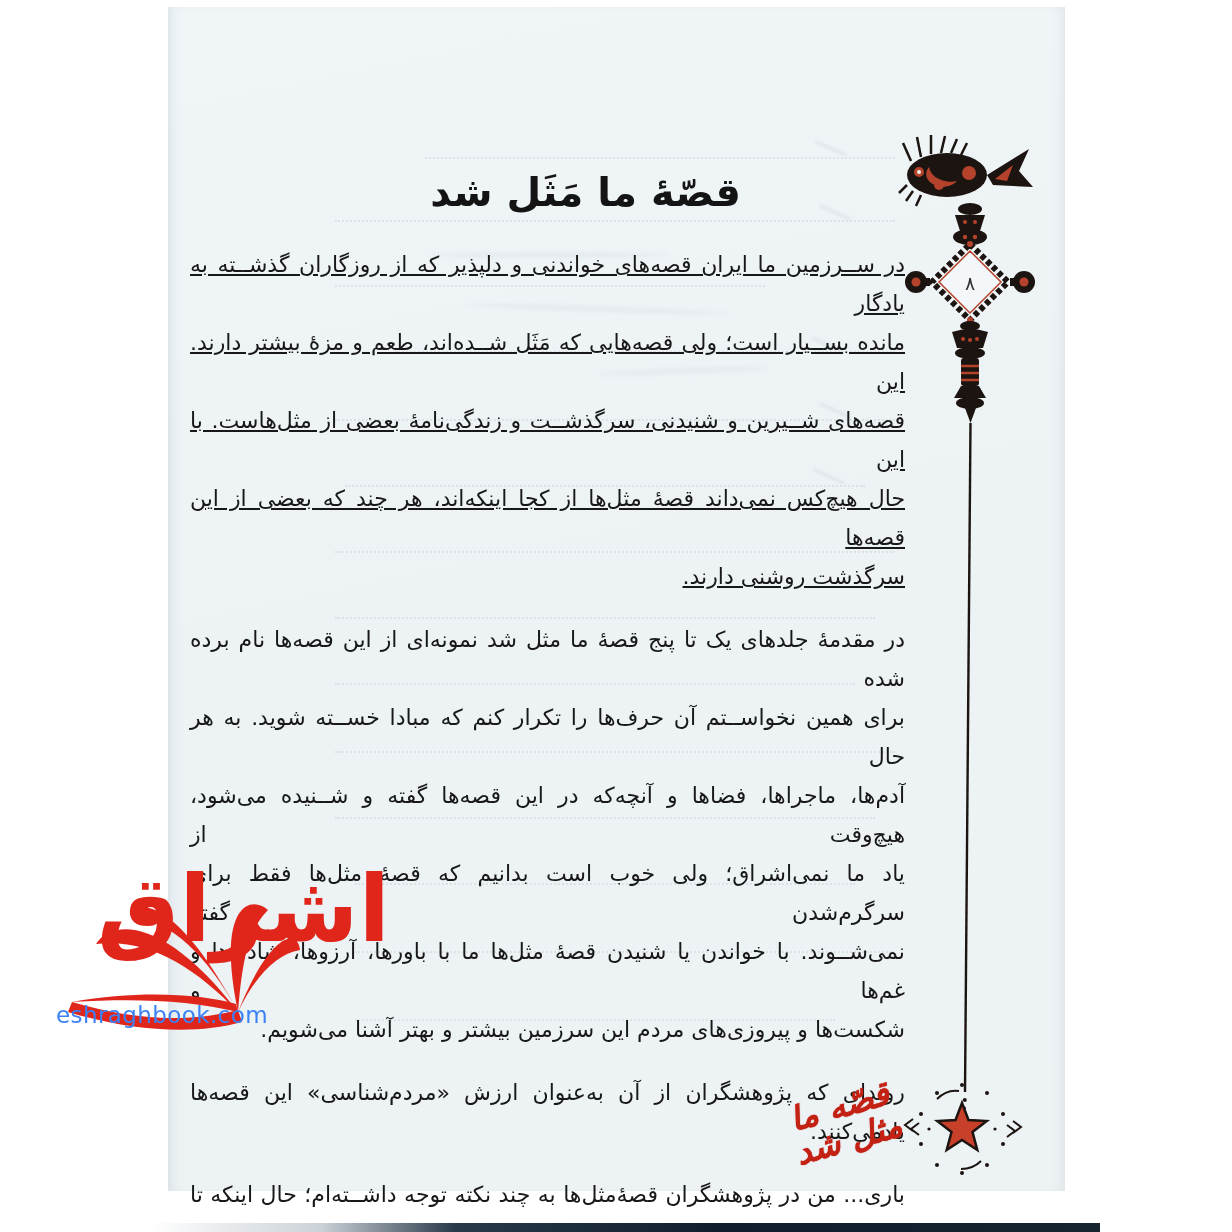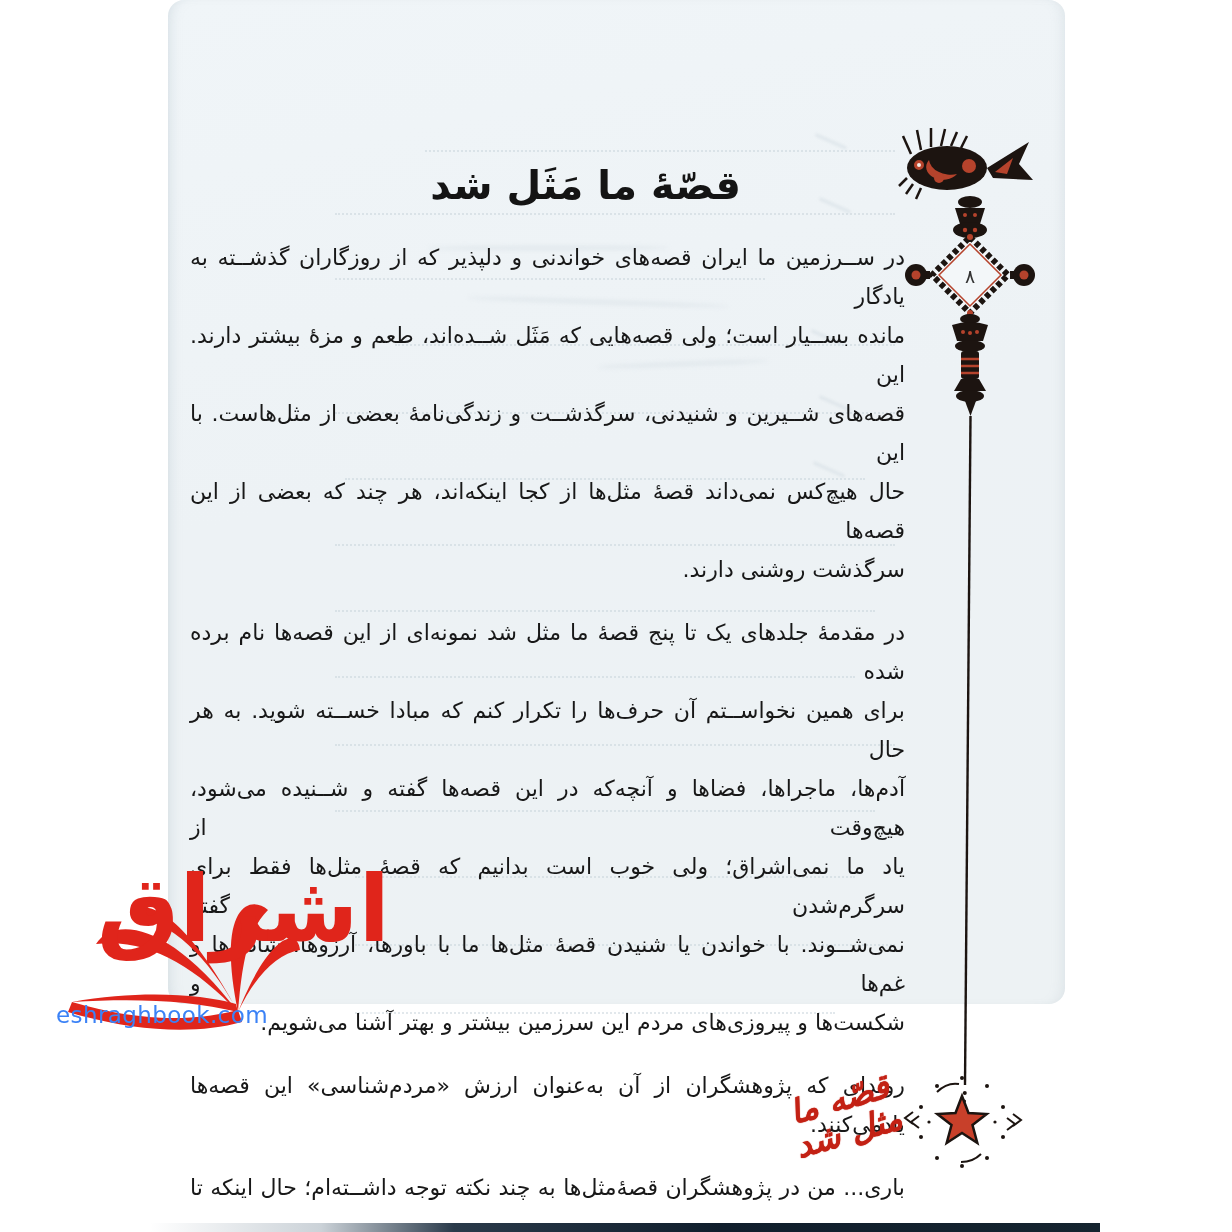--- a/index.html
+++ b/index.html
@@ -3,44 +3,43 @@
 <meta charset="utf-8">
 <style>
   html,body{margin:0;padding:0;}
   body{
     width:1232px;height:1232px;position:relative;overflow:hidden;
     background:#ffffff;
     font-family:"DejaVu Sans", sans-serif;
   }
   
   .page{
-    position:absolute;left:168px;top:0;width:897px;height:1004px;
+    position:absolute;left:168px;top:7px;width:897px;height:1184px;
     background:linear-gradient(168deg,#f0f5f8 0%,#edf2f5 45%,#edf2f4 100%);
     box-shadow:inset 10px 0 14px -10px rgba(150,168,180,.35),
                inset -10px 0 14px -10px rgba(150,168,180,.25);
-    border-radius:16px;
   }
   
   .gline{position:absolute;border-top:2px dotted #c7d3da;opacity:.5;filter:blur(.6px);}
   .gblob{position:absolute;border-top:4px solid #d3dce2;border-radius:50% 40%;
          opacity:.5;filter:blur(2px);}
   .gnum{position:absolute;border-top:3px solid #d0dae0;width:34px;opacity:.55;
         filter:blur(1.4px);transform:rotate(24deg);}
   
   .textcol{
     position:absolute;left:22px;right:160px;top:152px;
     direction:rtl;color:#181818;
   }
   .title{
     font-size:40px;font-weight:bold;margin:10px 0 30px 0;
     text-align:center;transform:translateX(38px);
     letter-spacing:1px;color:#141414;
   }
   .para{margin-top:24px;}
-  .para:first-of-type{margin-top:16px;}
+  .para:first-of-type{margin-top:16px;text-decoration:underline;}
   .line{
     font-size:22px;line-height:39px;min-height:39px;
     text-align:justify;text-align-last:justify;
   }
   .line.end{text-align:center;text-align-last:right;}
   
   .ornament{position:absolute;left:727px;top:120px;width:150px;height:1070px;}
   .ornament svg{display:block;}
   
   .callig{

